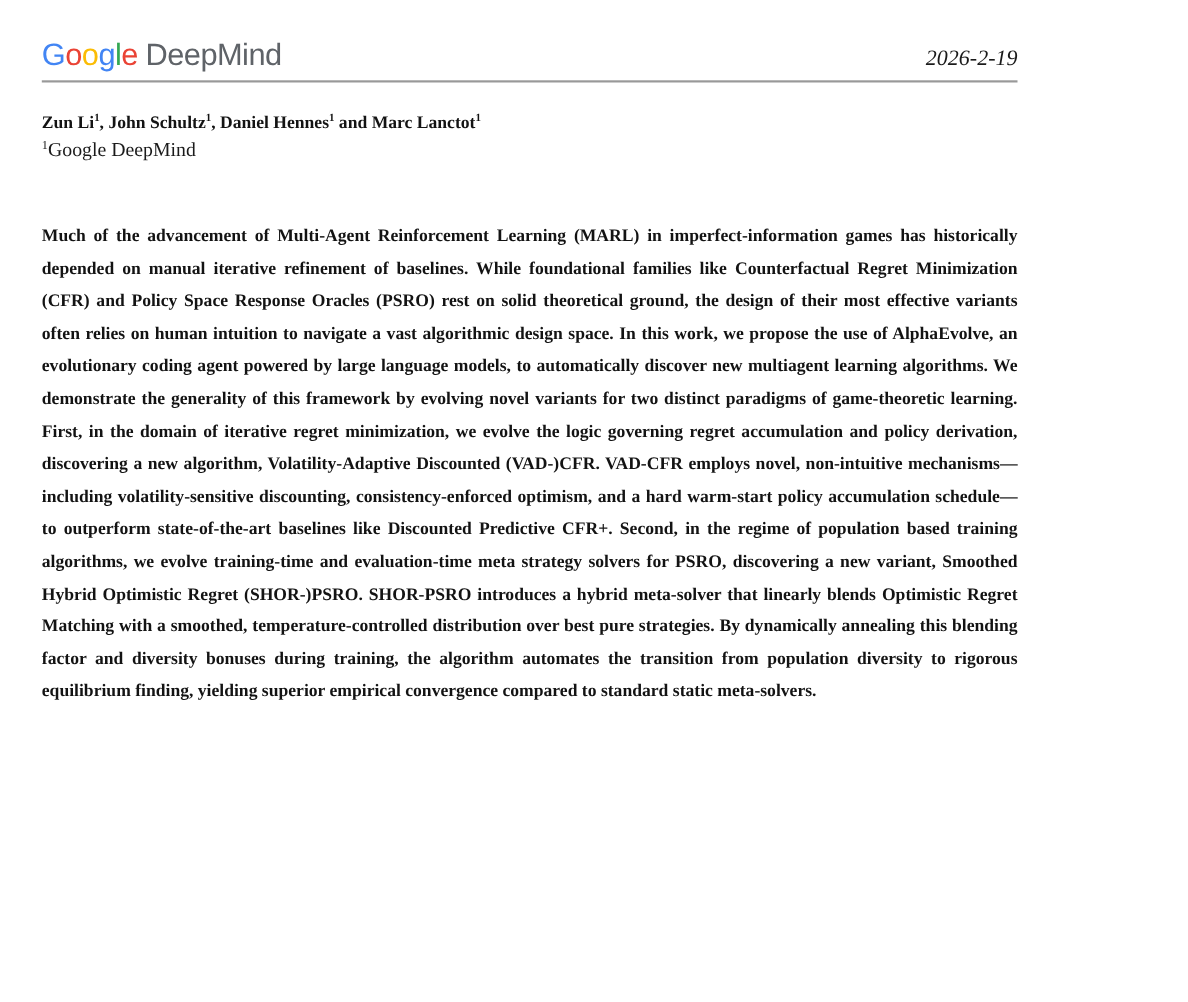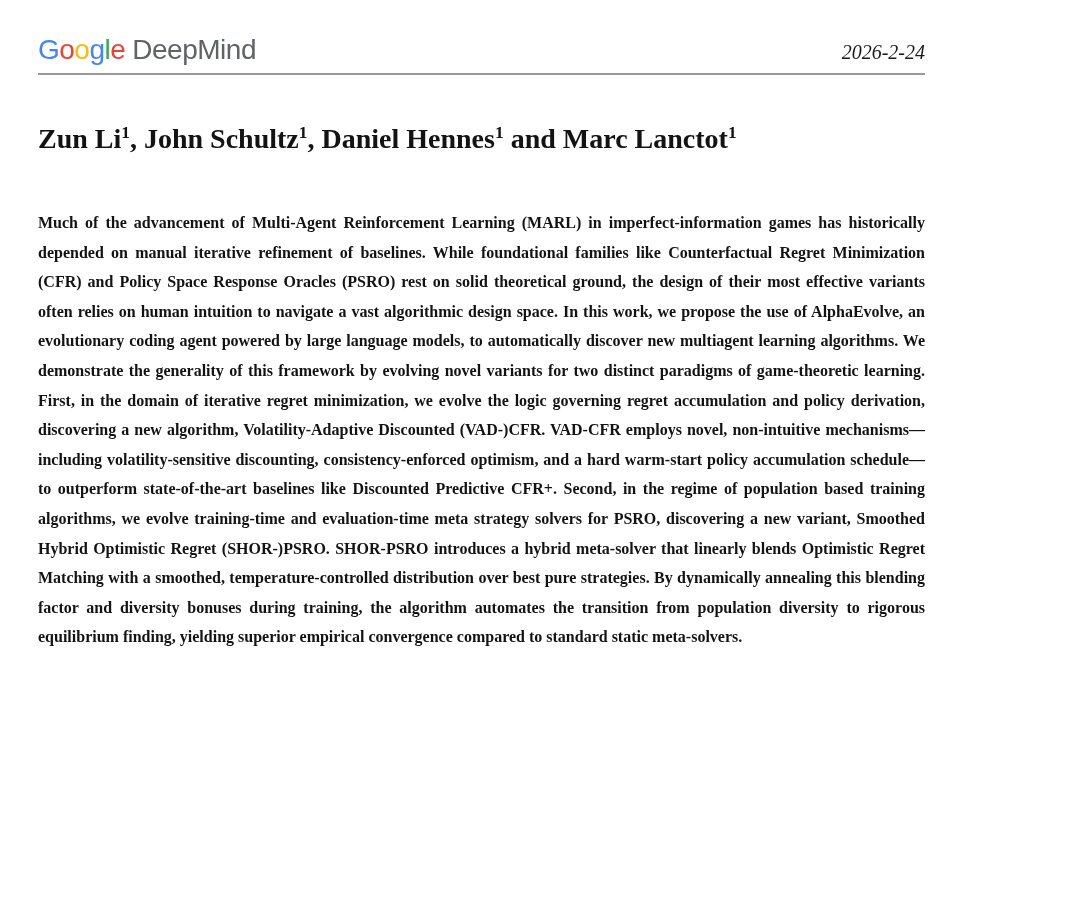--- a/index.html
+++ b/index.html
@@ -46,22 +46,22 @@
     font-family: "DejaVu Serif", serif;
     font-weight: 700;
     font-size: 39px;
     line-height: 50px;
     letter-spacing: -1px;
     color: #131313;
     white-space: pre-line;
   }
   
   .authors-line {
-    margin-top: 48px;
-    font-size: 28px;
+    margin-top: 28px;
+    font-size: 16px;
     font-weight: 700;
     color: #131313;
   }
   .authors-line sup, .affiliation-line sup {
     font-size: 0.62em;
     vertical-align: super;
     line-height: 0;
   }
   .authors-line .sep { white-space: pre; }
   .affiliation-line {
@@ -82,24 +82,25 @@
 </style>
 </head>
 <body>
 
 <div class="page">
 
   <div class="header-row">
     <div class="logo">
       <span class="google-word"><span style="color: rgb(66, 133, 244);">G</span><span style="color: rgb(234, 67, 53);">o</span><span style="color: rgb(251, 188, 5);">o</span><span style="color: rgb(66, 133, 244);">g</span><span style="color: rgb(52, 168, 83);">l</span><span style="color: rgb(234, 67, 53);">e</span></span><span class="brand-suffix" style="color: rgb(95, 99, 104);">DeepMind</span>
     </div>
-    <div class="header-date">2026-2-24</div>
+    <div class="header-date">2026-2-19</div>
   </div>
 
   <div class="header-divider" style="background-color: rgb(153, 153, 153);"></div>
 
 
   <div class="authors-line"><span><span>Zun Li</span><sup>1</sup><span class="sep">, </span></span><span><span>John Schultz</span><sup>1</sup><span class="sep">, </span></span><span><span>Daniel Hennes</span><sup>1</sup><span class="sep"> and </span></span><span><span>Marc Lanctot</span><sup>1</sup><span class="sep"></span></span></div>
 
+  <div class="affiliation-line"><sup>1</sup><span>Google DeepMind</span></div>
 
   <p class="abstract-paragraph">Much of the advancement of Multi-Agent Reinforcement Learning (MARL) in imperfect-information games has historically depended on manual iterative refinement of baselines. While foundational families like Counterfactual Regret Minimization (CFR) and Policy Space Response Oracles (PSRO) rest on solid theoretical ground, the design of their most effective variants often relies on human intuition to navigate a vast algorithmic design space.  In this work, we propose the use of AlphaEvolve, an evolutionary coding agent powered by large language models, to automatically discover new multiagent learning algorithms. We demonstrate the generality of this framework by evolving novel variants for two distinct paradigms of game-theoretic learning. First, in the domain of iterative regret minimization, we evolve the logic governing regret accumulation and policy derivation, discovering a new algorithm, Volatility-Adaptive Discounted (VAD-)CFR. VAD-CFR employs novel, non-intuitive mechanisms—including volatility-sensitive discounting, consistency-enforced optimism, and a hard warm-start policy accumulation schedule—to outperform state-of-the-art baselines like Discounted Predictive CFR+.  Second, in the regime of population based training algorithms, we evolve training-time and evaluation-time meta strategy solvers for PSRO, discovering a new variant, Smoothed Hybrid Optimistic Regret (SHOR-)PSRO. SHOR-PSRO introduces a hybrid meta-solver that linearly blends Optimistic Regret Matching with a smoothed, temperature-controlled distribution over best pure strategies. By dynamically annealing this blending factor and diversity bonuses during training, the algorithm automates the transition from population diversity to rigorous equilibrium finding, yielding superior empirical convergence compared to standard static meta-solvers.</p>
 
 </div>
 
 </body></html>

